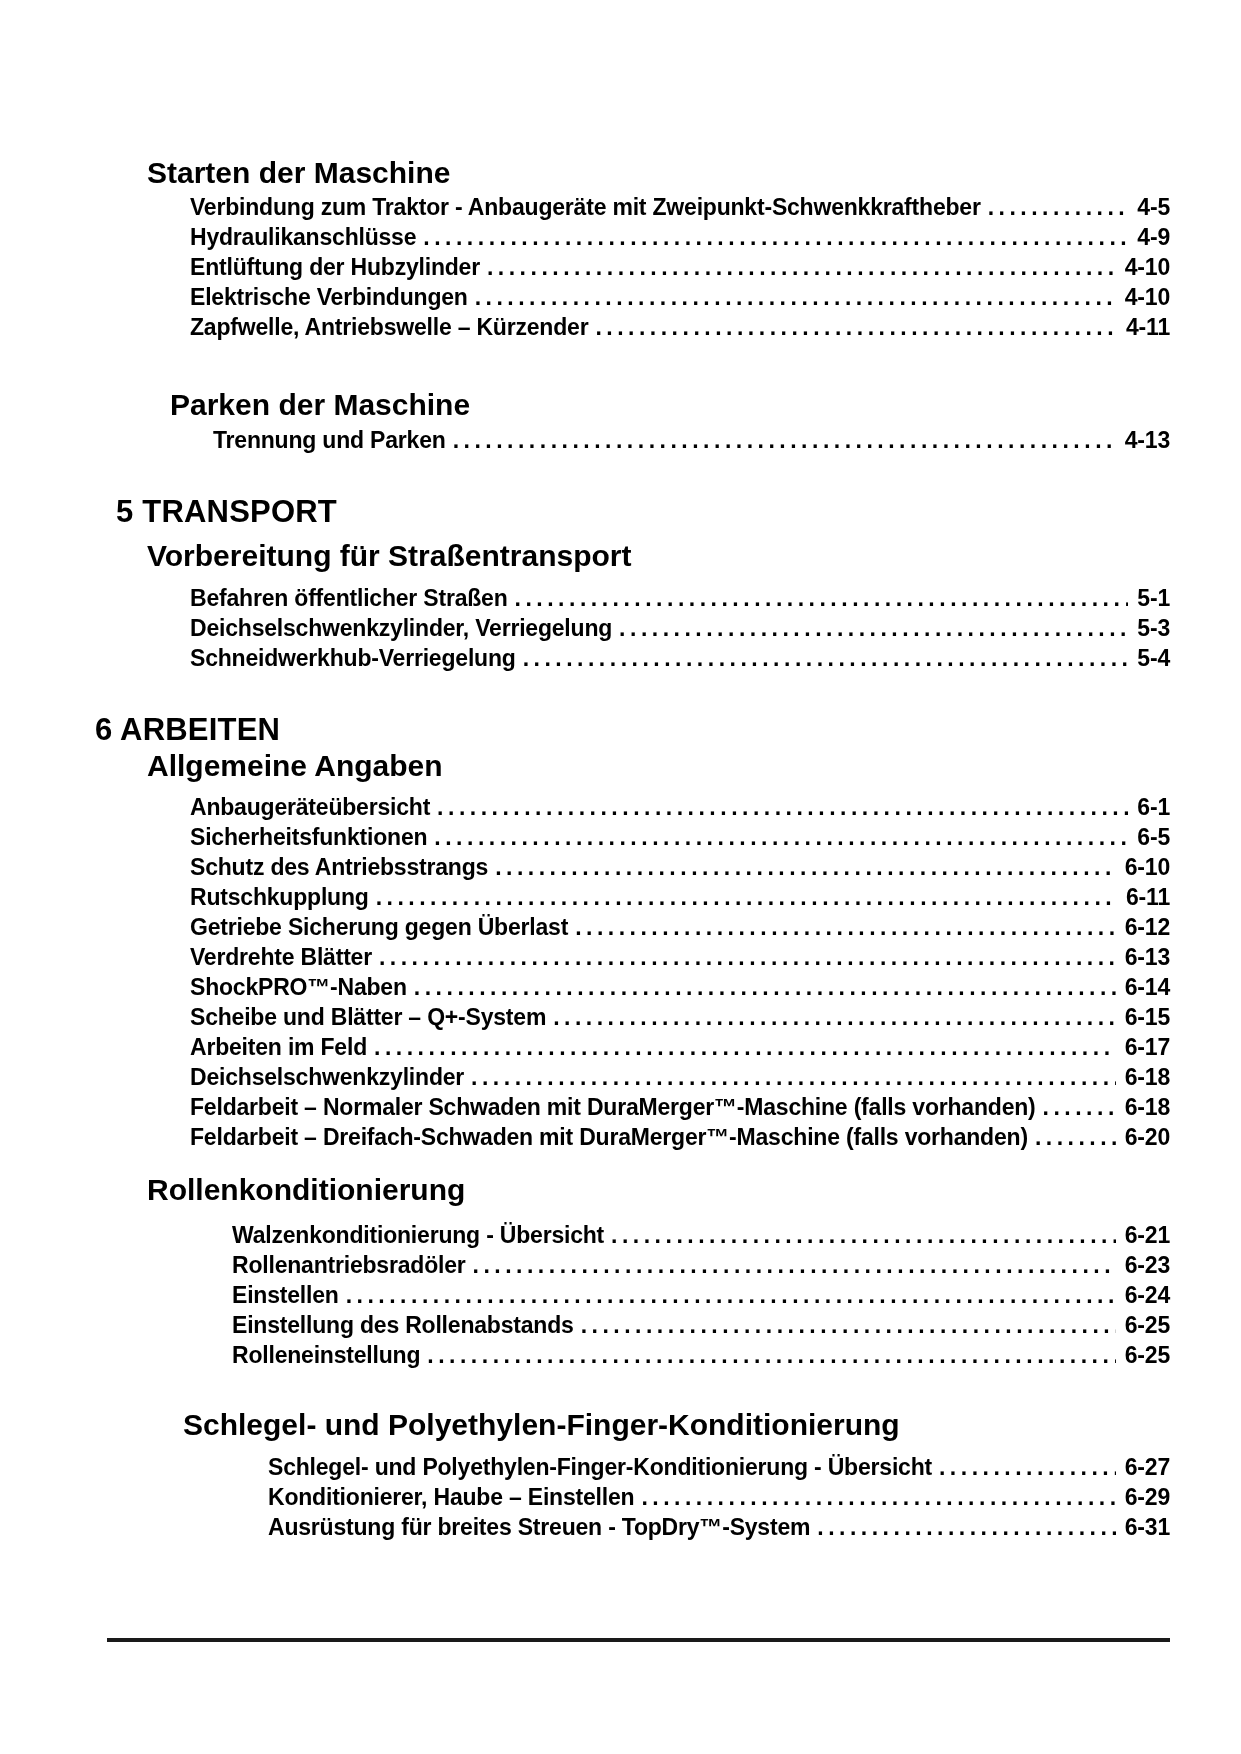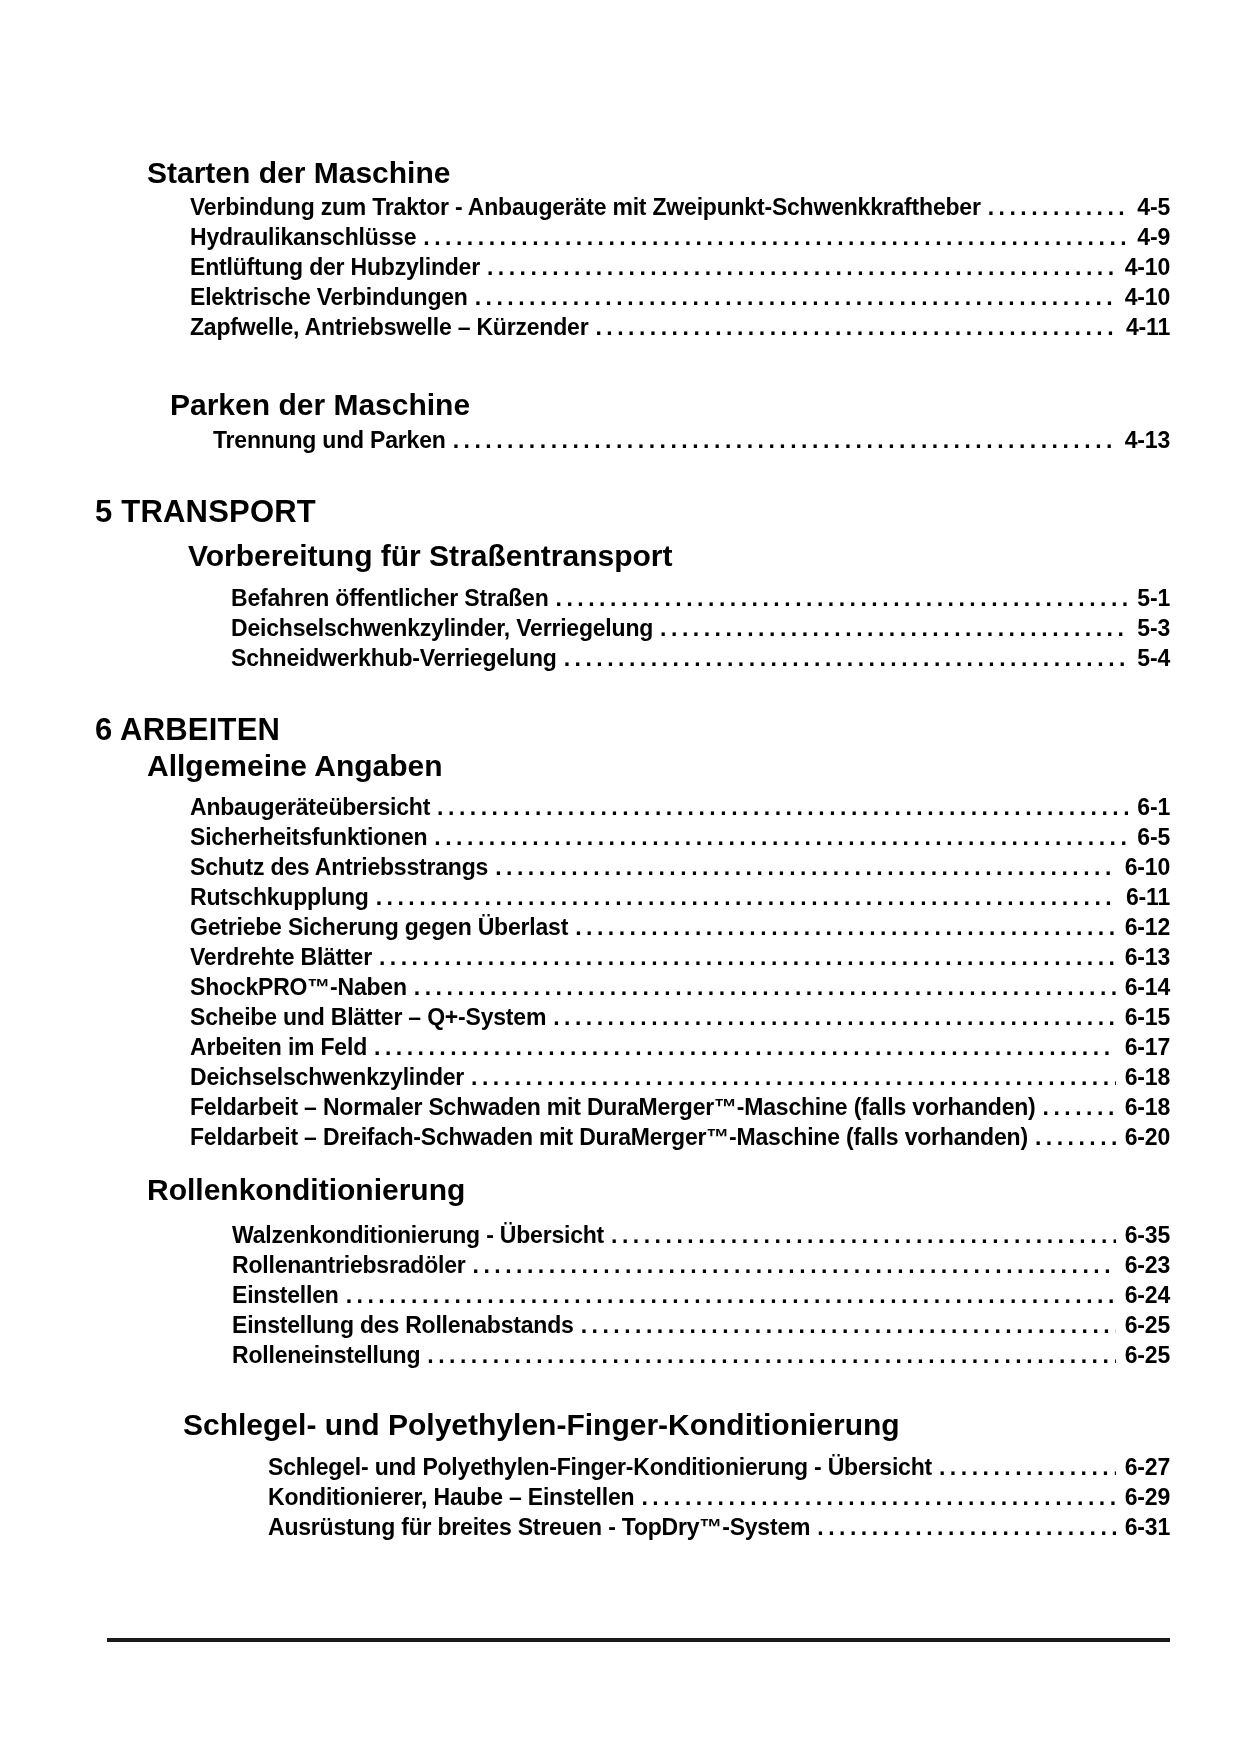--- a/index.html
+++ b/index.html
@@ -53,22 +53,22 @@
     content: "..........................................................................................................................................................";
     letter-spacing: 4.5px;
   }
   .page-num { white-space: nowrap; }
 
   
   .block-0 { margin-top: 155px; }
   .block-0 .toc-entries { margin-top: 1px; }
   .block-1 { margin-top: 45px; padding-left: 23px; }
   .block-1 .toc-entries { margin-top: 2px; }
-  .block-2 { margin-top: 39px; }
-  .block-3 { margin-top: 8px; margin-left: 41px; }
+  .block-2 { margin-top: 39px; padding-left: 21px; }
+  .block-3 { margin-top: 8px; }
   .block-3 .toc-entries { margin-top: 9px; }
   .block-4 { margin-top: 39px; }
   .block-5 { margin-top: 0; }
   .block-5 .toc-entries { margin-top: 8px; }
   .block-6 { margin-top: 20px; }
   .block-6 .toc-entries { margin-top: 12px; }
   .block-7 { margin-top: 37px; padding-left: 36px; }
   .block-7 .toc-entries { margin-top: 9px; }
   
   .block-6 .toc-row, .block-7 .toc-row { margin-left: 232px; }
@@ -215,21 +215,21 @@
           <span class="page-num">6-20</span>
         </div>
       </div>
     </section>
     <section class="toc-block block-6">
       <div class="section-heading">Rollenkonditionierung</div>
       <div class="toc-entries">
         <div class="toc-row">
           <span class="entry-label">Walzenkonditionierung - Übersicht</span>
           <span class="leader"></span>
-          <span class="page-num">6-35</span>
+          <span class="page-num">6-21</span>
         </div>
         <div class="toc-row">
           <span class="entry-label">Rollenantriebsradöler</span>
           <span class="leader"></span>
           <span class="page-num">6-23</span>
         </div>
         <div class="toc-row">
           <span class="entry-label">Einstellen</span>
           <span class="leader"></span>
           <span class="page-num">6-24</span>

